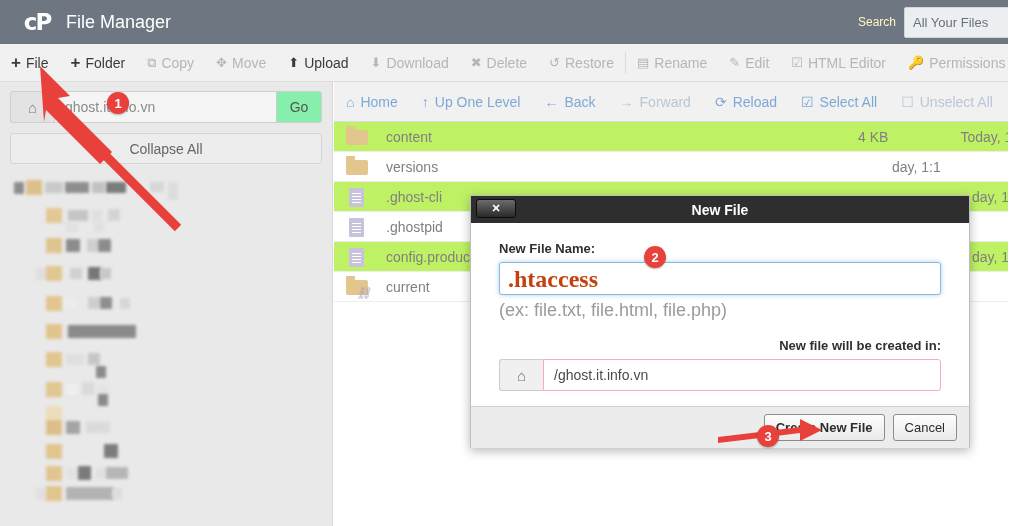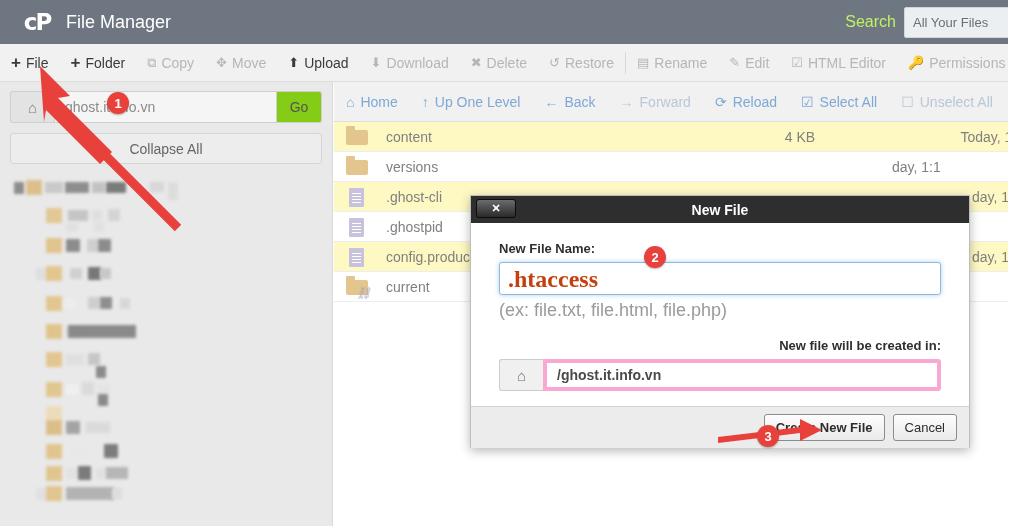--- a/index.html
+++ b/index.html
@@ -22,21 +22,21 @@
     display: flex; align-items: center; justify-content: center;
     color: #ffffff; font-weight: bold; font-size: 23px;
     font-family: "DejaVu Sans", sans-serif; letter-spacing: -2px;
   }
   .app-title {
     margin-left: 10px; color: #ffffff; font-size: 18px; font-weight: 400;
   }
   .search-wrap {
     margin-left: auto; display: flex; align-items: center; height: 44px;
   }
-  .search-label { color: #bef264; font-size: 16px; margin-right: 8px; }
+  .search-label { color: #fef9c3; font-size: 12px; margin-right: 8px; }
   .search-select {
     background: #eceff1; color: #6b7076; font-size: 13px;
     padding: 7px 8px; border: 1px solid #d2d6d9;
     border-radius: 2px 0 0 2px; white-space: nowrap;
     width: 120px; overflow: hidden;
   }
 
   
   .toolbar {
     position: absolute; left: 0; top: 44px; width: 1024px; height: 38px;
@@ -67,21 +67,21 @@
     border-right: none; border-radius: 3px 0 0 3px;
     display: flex; align-items: center; justify-content: center;
     color: #7d7d7d; font-size: 15px;
   }
   .path-input {
     flex: 1; background: #f5f5f5; border: 1px solid #cfcfcf;
     border-right: none; padding: 0 10px; font-size: 14px; color: #8a8a8a;
     display: flex; align-items: center;
   }
   .path-go {
-    width: 46px; background: #84cc16; border: 1px solid #cfcfcf;
+    width: 46px; background: #86efac; border: 1px solid #cfcfcf;
     border-radius: 0 3px 3px 0;
     display: flex; align-items: center; justify-content: center;
     font-size: 14px; color: #555;
   }
   .collapse-btn {
     margin: 10px 10px 0 10px; height: 31px;
     background: #ededed; border: 1px solid #d5d5d5; border-radius: 3px;
     display: flex; align-items: center; justify-content: center;
     font-size: 14px; color: #666;
   }
@@ -108,23 +108,23 @@
     display: flex; align-items: center; font-size: 14px; color: #8fb4dd;
   }
   .col-name  { width: 420px; padding-left: 55px; }
   .col-size  { width: 120px; text-align: right; padding-right: 14px; }
   .col-mod   { flex: 1; padding-left: 18px; }
 
   .frow {
     height: 30px; display: flex; align-items: center;
     font-size: 14px; color: #808080; border-bottom: 1px solid #ededed;
   }
-  .frow.alt { background: #fef9c3; gap: 40px; }
+  .frow.alt { background: #bef264; gap: 40px; }
   .fname { width: 420px; display: flex; align-items: center; padding-left: 10px; }
-  .fsize { width: 120px; text-align: left; padding-right: 14px; }
+  .fsize { width: 120px; text-align: right; padding-right: 14px; }
   .fmod  { flex: 1; padding-left: 18px; white-space: nowrap; }
 
   .ficon { width: 30px; height: 22px; position: relative; margin-right: 12px; flex: none; }
   .ico-folder {
     position: absolute; left: 2px; top: 4px; width: 22px; height: 15px;
     background: #e3c58e; border-radius: 1px 2px 2px 2px;
   }
   .ico-folder::before {
     content: ""; position: absolute; left: 0; top: -4px;
     width: 9px; height: 4px; background: #e3c58e; border-radius: 1px 1px 0 0;
@@ -176,23 +176,23 @@
   .field-hint { font-size: 18px; color: #9a9a9a; margin-top: 5px; }
   .dir-label { font-size: 13px; font-weight: bold; color: #2f2f2f; margin-top: 17px; margin-bottom: 6px; text-align: right; }
   .dir-row { display: flex; height: 32px; }
   .dir-home {
     width: 44px; background: #f0f0f0; border: 1px solid #ccc; border-right: none;
     border-radius: 3px 0 0 3px;
     display: flex; align-items: center; justify-content: center;
     color: #707070; font-size: 15px;
   }
   .dir-input {
-    flex: 1; background: #ffffff; border: 4px solid #f9a8d4; border-radius: 0 3px 3px 0;
+    flex: 1; background: #ffffff; border: 1px solid #f9a8d4; border-radius: 0 3px 3px 0;
     display: flex; align-items: center; padding: 0 10px;
-    font-size: 14px; color: #4a4a4a; font-weight: bold;
+    font-size: 14px; color: #4a4a4a;
   }
   .modal-foot {
     height: 42px; background: #ececec; border-top: 1px solid #d2d2d2;
     display: flex; align-items: center; justify-content: flex-end;
     padding-right: 12px; gap: 8px;
   }
   .btn {
     border: 1px solid #8c8c8c; border-radius: 3px;
     background: linear-gradient(#fdfdfd, #eaeaea);
     padding: 5px 11px; font-size: 13px; color: #2c2c2c;

